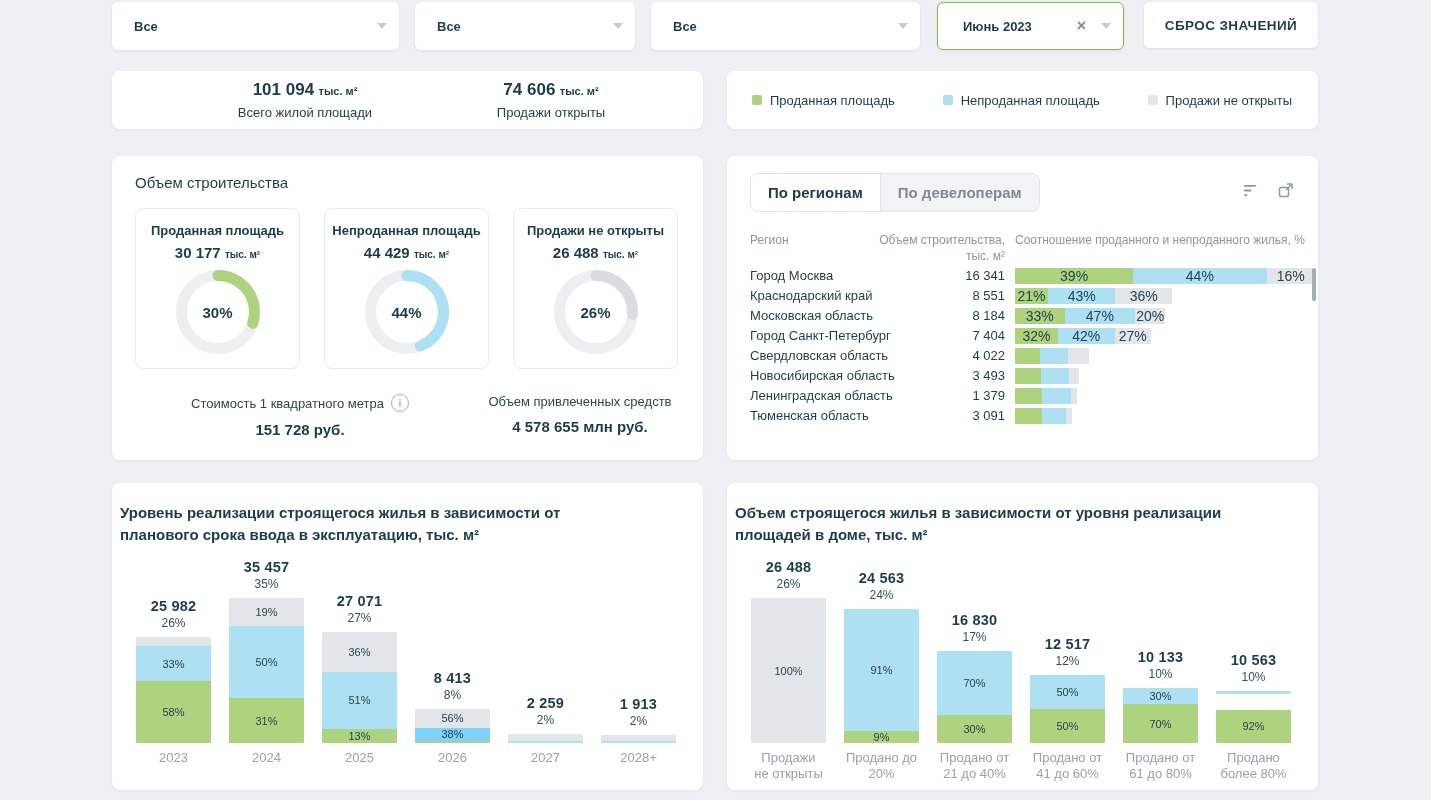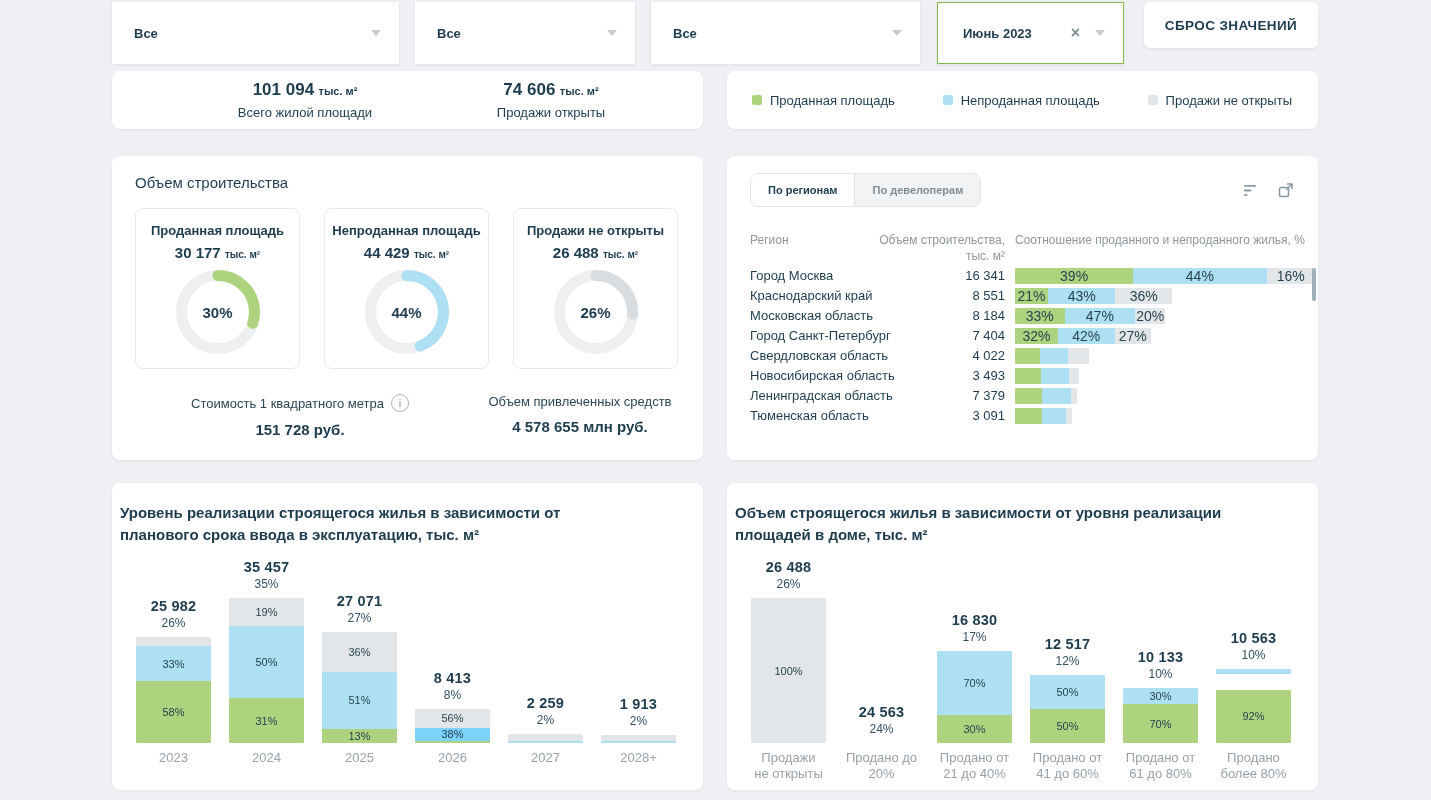--- a/index.html
+++ b/index.html
@@ -7,23 +7,23 @@
   body {
     background:#eef0f3;
     font-family:"Liberation Sans","DejaVu Sans",sans-serif;
     color:#1d3c4e;
     position:relative;
     overflow:hidden;
   }
   .card { position:absolute; background:#fff; border-radius:8px; box-shadow:0 1px 3px rgba(23,49,63,.06); }
 
   
-  .fbox { position:absolute; top:2px; height:62px; background:#fff; border-radius:0;
+  .fbox { position:absolute; top:2px; height:48px; background:#fff; border-radius:6px;
           box-shadow:0 1px 3px rgba(23,49,63,.08); display:flex; align-items:center;
-          padding:0 18px 0 22px; font-size:13px; font-weight:bold; cursor:pointer; }
+          padding:0 12px 0 22px; font-size:13px; font-weight:bold; cursor:pointer; }
   .fbox .spacer { flex:1; }
   .chev { width:0; height:0; border-left:5px solid transparent; border-right:5px solid transparent;
           border-top:6px solid #c5ccd1; flex:none; }
   .fbox.month { border:1.5px solid #86bb4a; }
   .xmark { color:#7f8b91; font-size:16px; font-weight:bold; margin-right:15px; line-height:1; }
   .reset-btn { position:absolute; top:2px; height:46px; background:#fff; border:none; border-radius:6px;
           box-shadow:0 1px 3px rgba(23,49,63,.08); font-family:inherit; color:#1d3c4e;
           font-size:13.5px; font-weight:bold; letter-spacing:.4px; cursor:pointer; }
 
   
@@ -46,21 +46,21 @@
   .cfoot { position:absolute; top:238px; left:23px; display:flex; }
   .cfoot .col1 { width:330px; text-align:center; }
   .cfoot .col2 { width:230px; text-align:center; }
   .cfoot-label { font-size:13px; color:#2c4656; display:flex; align-items:center; justify-content:center; gap:7px; }
   .cfoot-val { font-size:15px; font-weight:bold; margin-top:9px; }
   .info-i { width:18px; height:18px; border:1.5px solid #aab4ba; border-radius:50%; display:inline-flex;
             align-items:center; justify-content:center; font-size:11px; color:#8a949a; cursor:pointer; }
 
   
   .tabs { position:absolute; top:17px; left:23px; display:flex; border:1px solid #e1e5e8; border-radius:8px;
-          overflow:hidden; font-size:11px; font-weight:bold; }
+          overflow:hidden; font-size:15px; font-weight:bold; }
   .tab { padding:10px 17px; background:#f1f3f5; color:#7f8b91; cursor:pointer; }
   .tab.active { background:#fff; color:#1d3c4e; border-right:1px solid #e1e5e8; }
   .card-icons { position:absolute; top:26px; right:24px; display:flex; gap:19px; align-items:center; }
   .card-icons span { cursor:pointer; display:inline-flex; }
   .thead { position:absolute; top:76px; left:0; right:0; font-size:12px; color:#8d979c; line-height:1.35; }
   .th-name { position:absolute; left:23px; }
   .th-val { position:absolute; left:148px; width:130px; text-align:right; }
   .th-bar { position:absolute; left:288px; }
   #region-rows { position:absolute; top:112px; left:23px; right:3px; }
   .rrow { display:flex; align-items:flex-start; height:20px; font-size:13px; }
@@ -275,21 +275,21 @@
         <div class="r-barwrap">
           <div class="r-bar" style="width: 64.1px;">
             <div class="r-seg" style="width: 40%; background: rgb(174, 211, 127);"></div>
             <div class="r-seg" style="width: 44%; background: rgb(172, 224, 242);"></div>
             <div class="r-seg" style="width: 16%; background: rgb(227, 230, 232);"></div>
           </div>
         </div>
       </div>
       <div class="rrow">
         <div class="r-name">Ленинградская область</div>
-        <div class="r-val">7 379</div>
+        <div class="r-val">1 379</div>
         <div class="r-barwrap">
           <div class="r-bar" style="width: 62px;">
             <div class="r-seg" style="width: 44%; background: rgb(174, 211, 127);"></div>
             <div class="r-seg" style="width: 46%; background: rgb(172, 224, 242);"></div>
             <div class="r-seg" style="width: 10%; background: rgb(227, 230, 232);"></div>
           </div>
         </div>
       </div>
       <div class="rrow">
         <div class="r-name">Тюменская область</div>
@@ -409,20 +409,24 @@
         </div>
         <div class="bar-xlabel">
           <div>Продажи</div>
           <div>не открыты</div>
         </div>
       </div>
       <div class="bar-group">
         <div class="bar-area">
           <div class="bar-total">24 563</div>
           <div class="bar-share">24%</div>
+          <div class="bar-col" style="height: 134.5px;">
+            <div class="seg" style="height: 91%; background: rgb(172, 224, 242);">91%</div>
+            <div class="seg" style="height: 9%; background: rgb(174, 211, 127);">9%</div>
+          </div>
         </div>
         <div class="bar-xlabel">
           <div>Продано до</div>
           <div>20%</div>
         </div>
       </div>
       <div class="bar-group">
         <div class="bar-area">
           <div class="bar-total">16 830</div>
           <div class="bar-share">17%</div>
@@ -461,21 +465,21 @@
         </div>
         <div class="bar-xlabel">
           <div>Продано от</div>
           <div>61 до 80%</div>
         </div>
       </div>
       <div class="bar-group">
         <div class="bar-area">
           <div class="bar-total">10 563</div>
           <div class="bar-share">10%</div>
-          <div class="bar-col" style="height: 74px; gap: 16px;">
+          <div class="bar-col" style="height: 52px; gap: 16px;">
             <div class="seg" style="height: 8%; background: rgb(172, 224, 242);"></div>
             <div class="seg" style="height: 92%; background: rgb(174, 211, 127);">92%</div>
           </div>
         </div>
         <div class="bar-xlabel">
           <div>Продано</div>
           <div>более 80%</div>
         </div>
       </div>
     </div>

